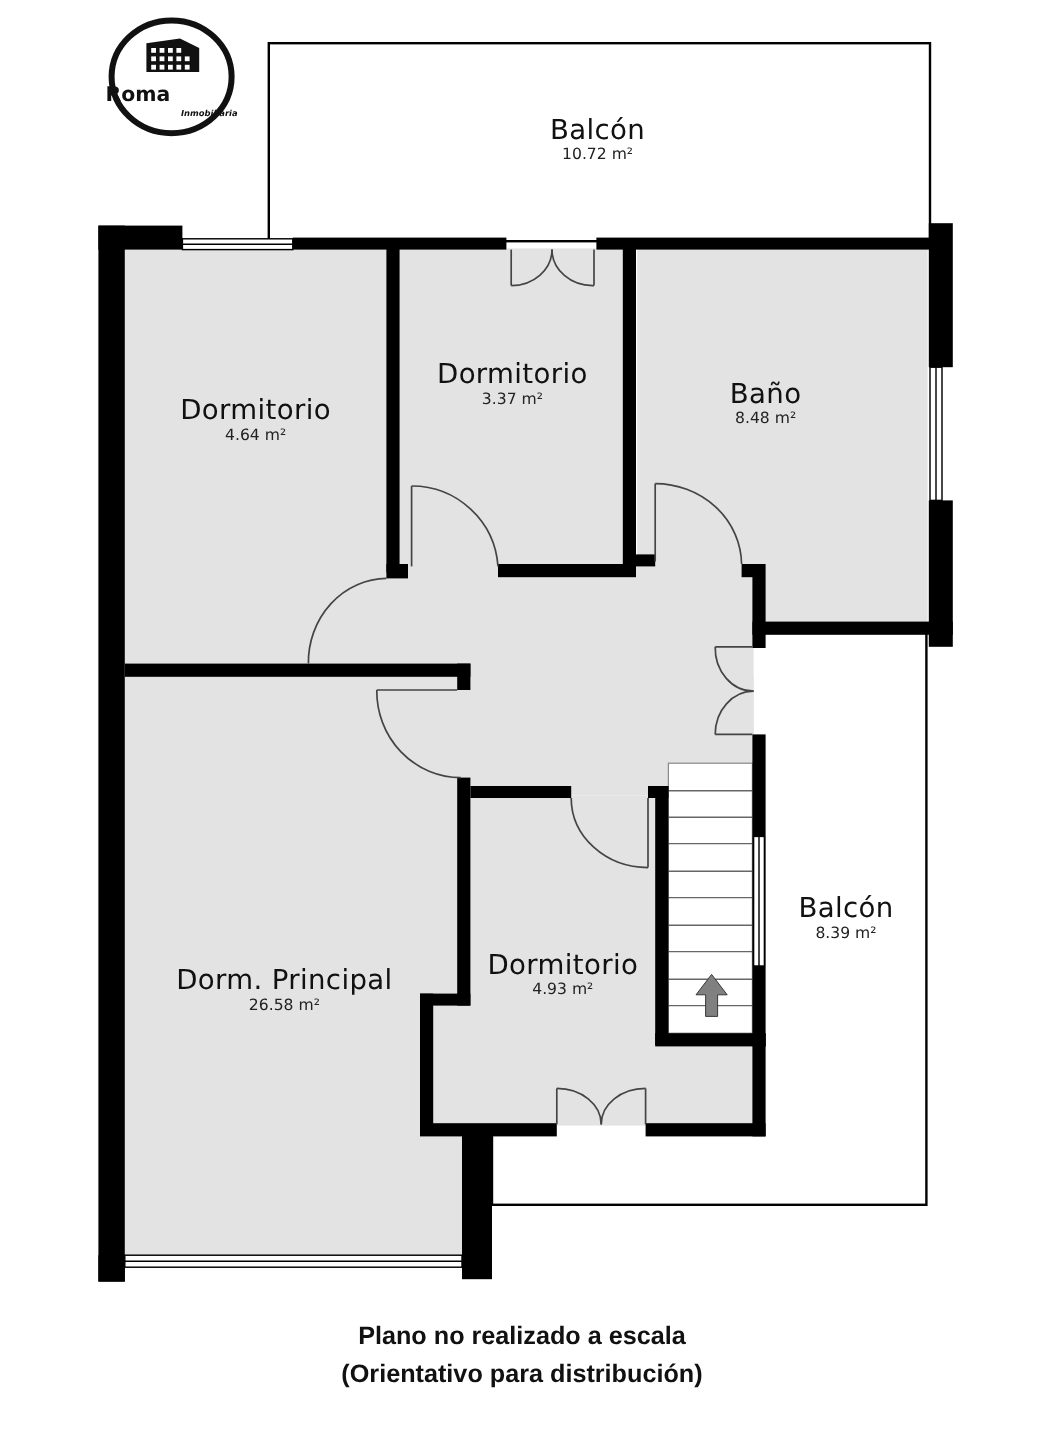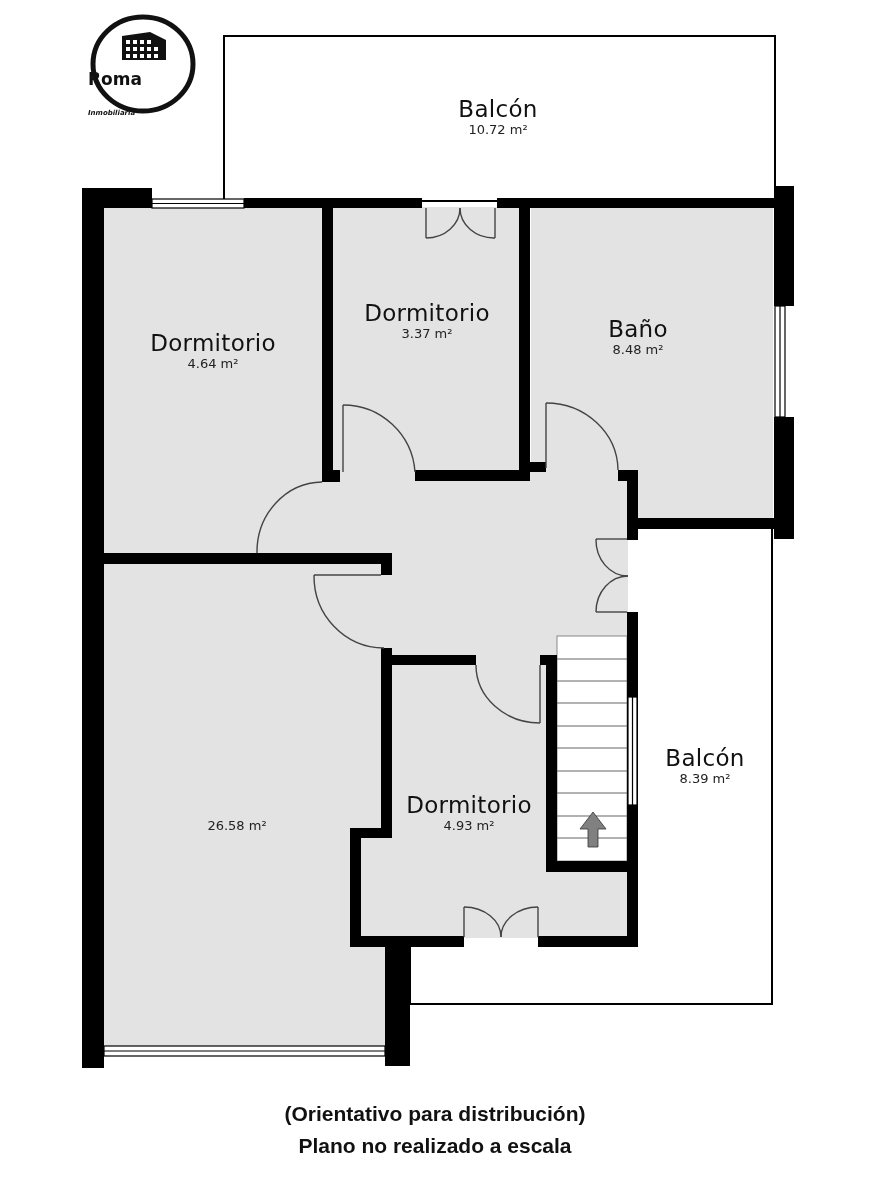--- a/index.html
+++ b/index.html
@@ -3,21 +3,21 @@
   <meta charset="utf-8">
   <style>
     html, body { margin: 0; padding: 0; background: #ffffff; }
     body { width: 870px; height: 1200px; position: relative; overflow: hidden; font-family: "DejaVu Sans", sans-serif; }
     #plan { position: absolute; left: 0; top: 0; width: 870px; height: 1200px; }
     .room-label { position: absolute; transform: translate(-50%, -50%); text-align: center; color: #111; white-space: nowrap; }
     .room-name { font-family: "DejaVu Sans", sans-serif; font-size: 23px; letter-spacing: 0.3px; display: block; }
     .room-area { font-family: "DejaVu Sans", sans-serif; font-size: 13px; display: block; margin-top: 0; color: #222; }
     .logo { position: absolute; left: 88px; top: 14px; width: 110px; height: 100px; }
     .logo-title { position: absolute; left: 0; width: 110px; top: 55px; text-align: left; font-family: "DejaVu Sans", sans-serif; font-weight: bold; font-size: 17px; color: #111; }
-    .logo-sub { position: absolute; left: 0; width: 110px; top: 77px; text-align: left; font-family: "DejaVu Sans", sans-serif; font-style: italic; font-weight: bold; font-size: 7px; color: #111; margin-top: 18px; }
+    .logo-sub { position: absolute; left: 0; width: 110px; top: 77px; text-align: right; font-family: "DejaVu Sans", sans-serif; font-style: italic; font-weight: bold; font-size: 7px; color: #111; }
     .footer { position: absolute; left: 0; width: 870px; top: 1098px; text-align: center; font-family: "Liberation Sans", sans-serif; font-weight: bold; font-size: 21px; line-height: 32px; color: #111; }
   </style>
 </head>
 <body>
 
 <svg id="plan" viewBox="0 0 870 1200" xmlns="http://www.w3.org/2000/svg">
 
   <g>
     <rect x="224" y="36" width="551" height="165" fill="#fff" stroke="#000" stroke-width="2"></rect>
   </g>
@@ -186,19 +186,20 @@
 </div>
 <div class="room-label" style="left:705px; top:765px;">
   <span class="room-name">Balcón</span>
   <span class="room-area">8.39 m²</span>
 </div>
 <div class="room-label" style="left:469px; top:812px;">
   <span class="room-name">Dormitorio</span>
   <span class="room-area">4.93 m²</span>
 </div>
 <div class="room-label" style="left:237px; top:825px;">
+  <span class="room-name">Dorm. Principal</span>
   <span class="room-area">26.58 m²</span>
 </div>
 
 <div class="footer">
+  <div>Plano no realizado a escala</div>
   <div>(Orientativo para distribución)</div>
-  <div>Plano no realizado a escala</div>
 </div>
 
 </body></html>

